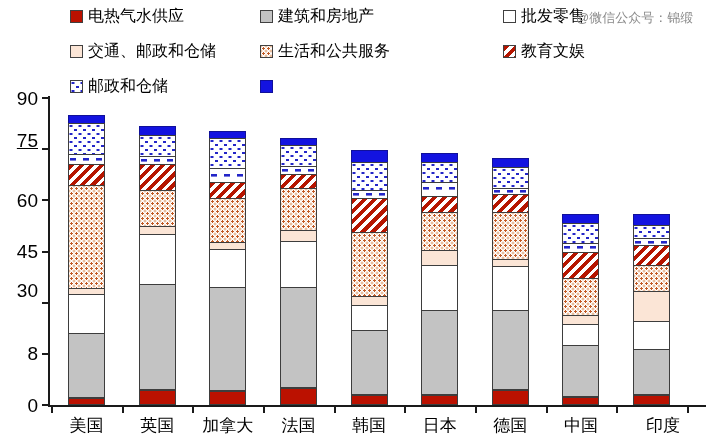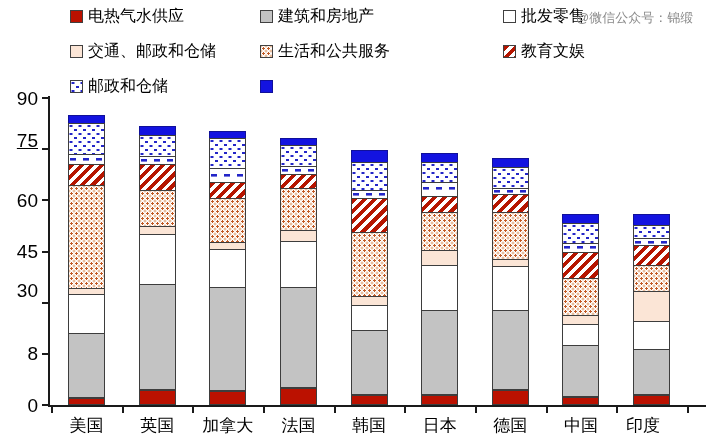--- a/index.html
+++ b/index.html
@@ -243,15 +243,15 @@
         <div class="seg st-darkred" style="height: 10.2px;"></div>
         <div class="seg st-gray" style="height: 46px;"></div>
         <div class="seg st-white" style="height: 29px;"></div>
         <div class="seg st-peach" style="height: 30.7px;"></div>
         <div class="seg st-orange-dots" style="height: 27.3px;"></div>
         <div class="seg st-red-hatch" style="height: 20.5px;"></div>
         <div class="seg st-blue-dash" style="height: 8.5px;"></div>
         <div class="seg st-blue-dots" style="height: 13.6px;"></div>
         <div class="seg st-blue" style="height: 11.9px;"></div>
       </div>
-      <div class="x-cat-label" style="left: 607px;">印度</div>
+      <div class="x-cat-label" style="left: 627px;">印度</div>
     </div>
 </div>
 
 </body></html>

